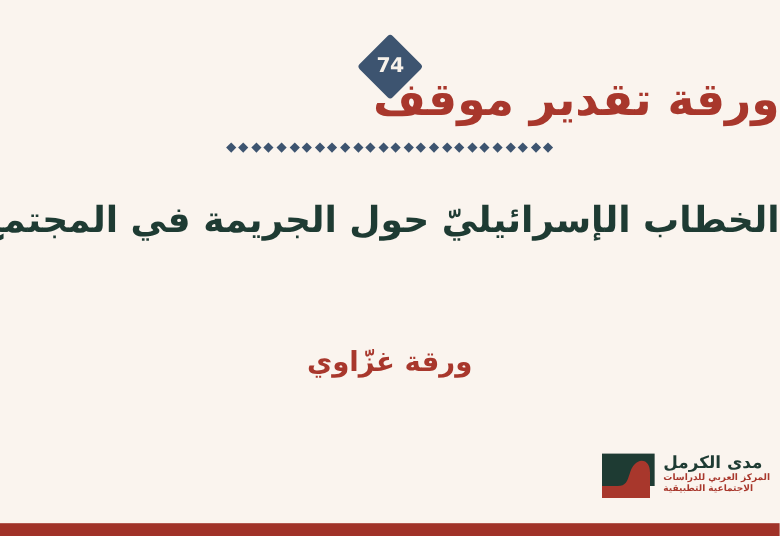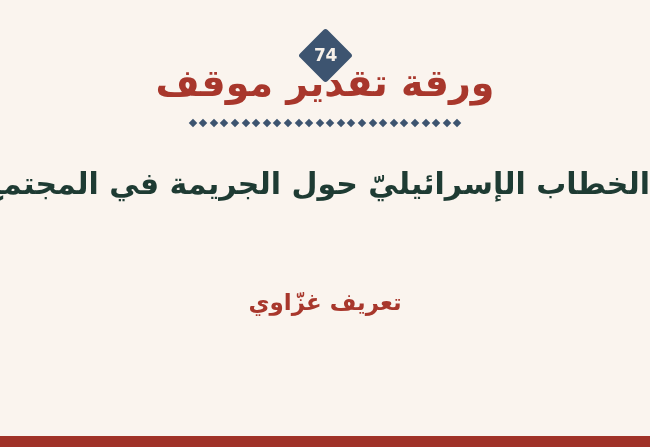--- a/index.html
+++ b/index.html
@@ -52,21 +52,21 @@
     line-height: 1;
     font-family: "DejaVu Sans", "Liberation Sans", sans-serif;
   }
 
   
   #series-title {
     position: absolute;
     top: 60px;
     left: 0;
     width: 650px;
-    text-align: center;
+    text-align: right;
     color: #a8372c;
     font-size: 38px;
     font-weight: bold;
     line-height: 1.25;
     letter-spacing: 0px;
     font-family: "DejaVu Sans", "Liberation Sans", sans-serif;
     white-space: nowrap;
   }
 
   
@@ -212,18 +212,31 @@
     <span class="rule-dot"></span>
     <span class="rule-dot"></span>
     <span class="rule-dot"></span>
     <span class="rule-dot"></span>
   </div>
 
   <div id="paper-title">
     <span id="title-line-1" class="title-line">الخطاب الإسرائيليّ حول الجريمة في المجتمع العربيّ:</span>
   </div>
 
-  <div id="author">تعريف غزّاوي</div>
-
+  <div id="author">ورقة غزّاوي</div>
+
+  <div id="logo">
+    <div id="logo-text">
+      <span id="logo-name">مدى الكرمل</span>
+      <span class="logo-sub">المركز العربي للدراسات</span>
+      <span class="logo-sub">الاجتماعية التطبيقية</span>
+    </div>
+    <div id="logo-mark">
+      <svg width="44" height="40" viewBox="0 0 44 40" xmlns="http://www.w3.org/2000/svg">
+        <rect x="0" y="3" width="44" height="27" fill="#1e3b33"></rect>
+        <path d="M0 30 L13 30 C20 30 21 26 23 20 C25 13 29 9 33 9 C37.5 9 40 13 40 19 L40 40 L0 40 Z" fill="#a8372c"></path>
+      </svg>
+    </div>
+  </div>
 
   <div id="bottom-bar"></div>
 
 </div>
 
 </body></html>

